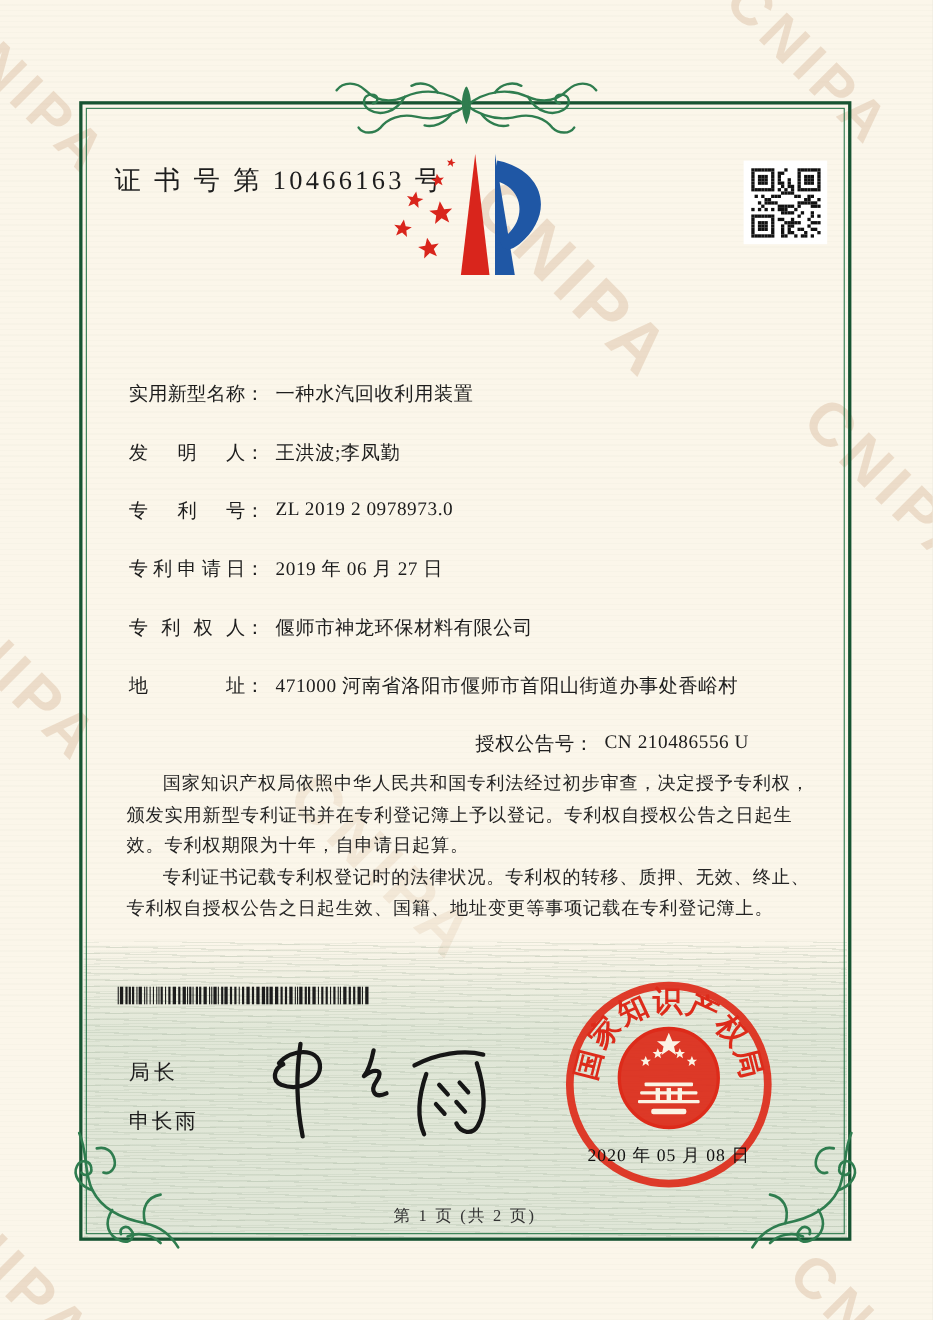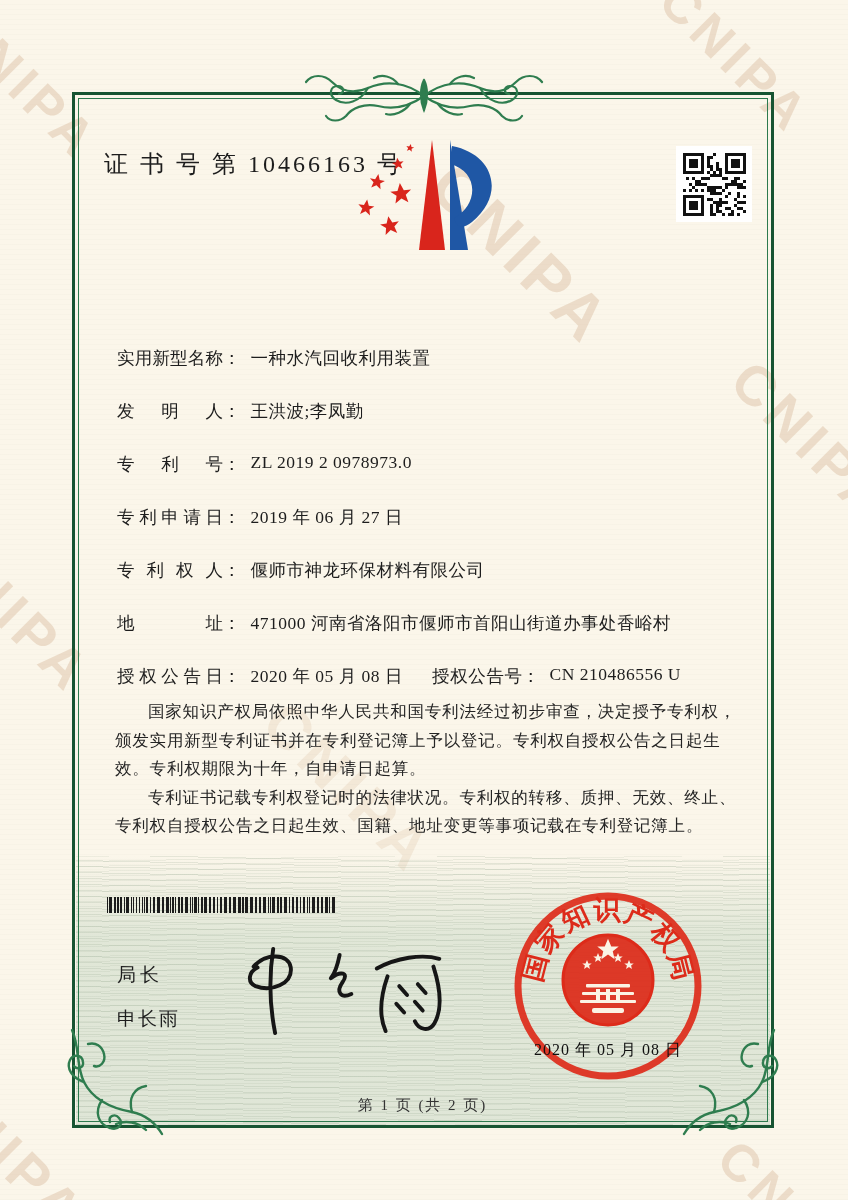--- a/index.html
+++ b/index.html
@@ -396,23 +396,20 @@
       <span class="flabel">专 利 权 人</span>
         <span class="fcolon">：</span>
         <span class="fvalue">偃师市神龙环保材料有限公司</span>
     </div>
     <div class="frow">
       <span class="flabel">地 址</span>
         <span class="fcolon">：</span>
         <span class="fvalue">471000 河南省洛阳市偃师市首阳山街道办事处香峪村</span>
     </div>
     <div class="frow frow-grant">
-      <span>
-        <span class="flabel">授权公告日</span><span class="fcolon">：</span><span class="fvalue">2020 年 05 月 08 日</span>
-      </span>
       <span id="grant-no-group">
         <span class="flabel">授权公告号</span>
           <span class="fcolon">：</span>
           <span class="fvalue">CN 210486556 U</span>
       </span>
     </div>
   </div>
 
   <div class="content" id="paras">
     <p>国家知识产权局依照中华人民共和国专利法经过初步审查，决定授予专利权，颁发实用新型专利证书并在专利登记簿上予以登记。专利权自授权公告之日起生效。专利权期限为十年，自申请日起算。</p>

